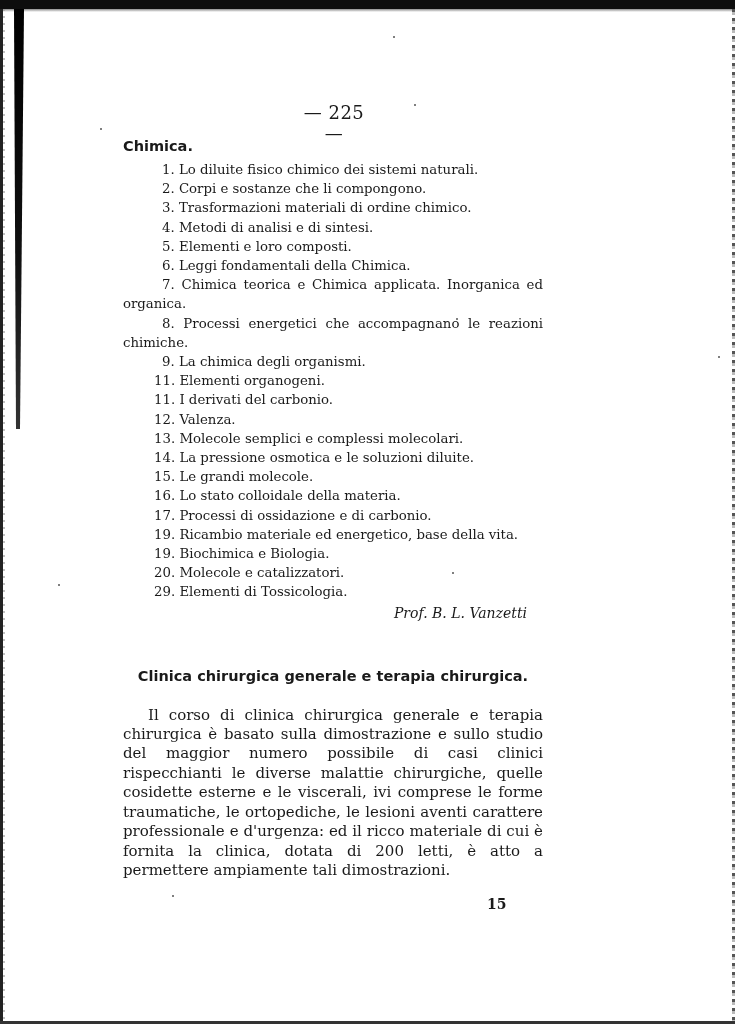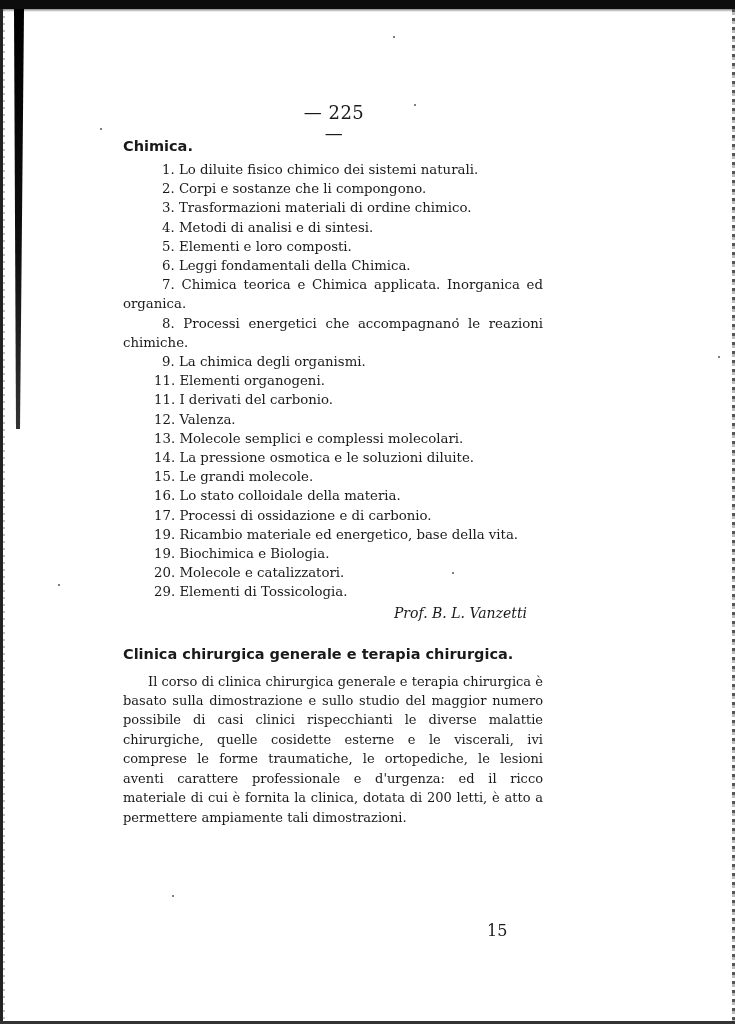--- a/index.html
+++ b/index.html
@@ -70,27 +70,27 @@
       text-align: justify;
       text-indent: 39px;
       white-space: normal;
     }
     .item.two-digit { text-indent: 31px; }
     .item .num { display: inline; }
     .signature {
       text-align: right; font-style: italic; font-size: 14px;
       margin: 1px 16px 0 0; line-height: 20px; padding-right: 0;
     }
-    .section-title.second { margin-top: 21px; }
+    .section-title.second { margin-top: 43px; text-align: center; }
     .paragraph {
-      font-size: 13px; line-height: 19.4px; text-align: justify;
-      text-indent: 25px; margin: 8px 0 0 0;
+      font-size: 15px; line-height: 19.4px; text-align: justify;
+      text-indent: 25px; margin: 20px 0 0 0;
     }
     .signature-mark {
-      position: absolute; left: 487px; top: 921px; font-size: 16px; font-weight: normal;
+      position: absolute; left: 487px; top: 896px; font-size: 14px; font-weight: bold;
     }
   </style>
 </head>
 <body>
 
 <div class="top-border"></div>
 <div class="top-border-fade"></div>
 <div class="left-edge"></div>
 <div class="left-edge-dots"></div>
 <div class="gutter-shadow"></div>

